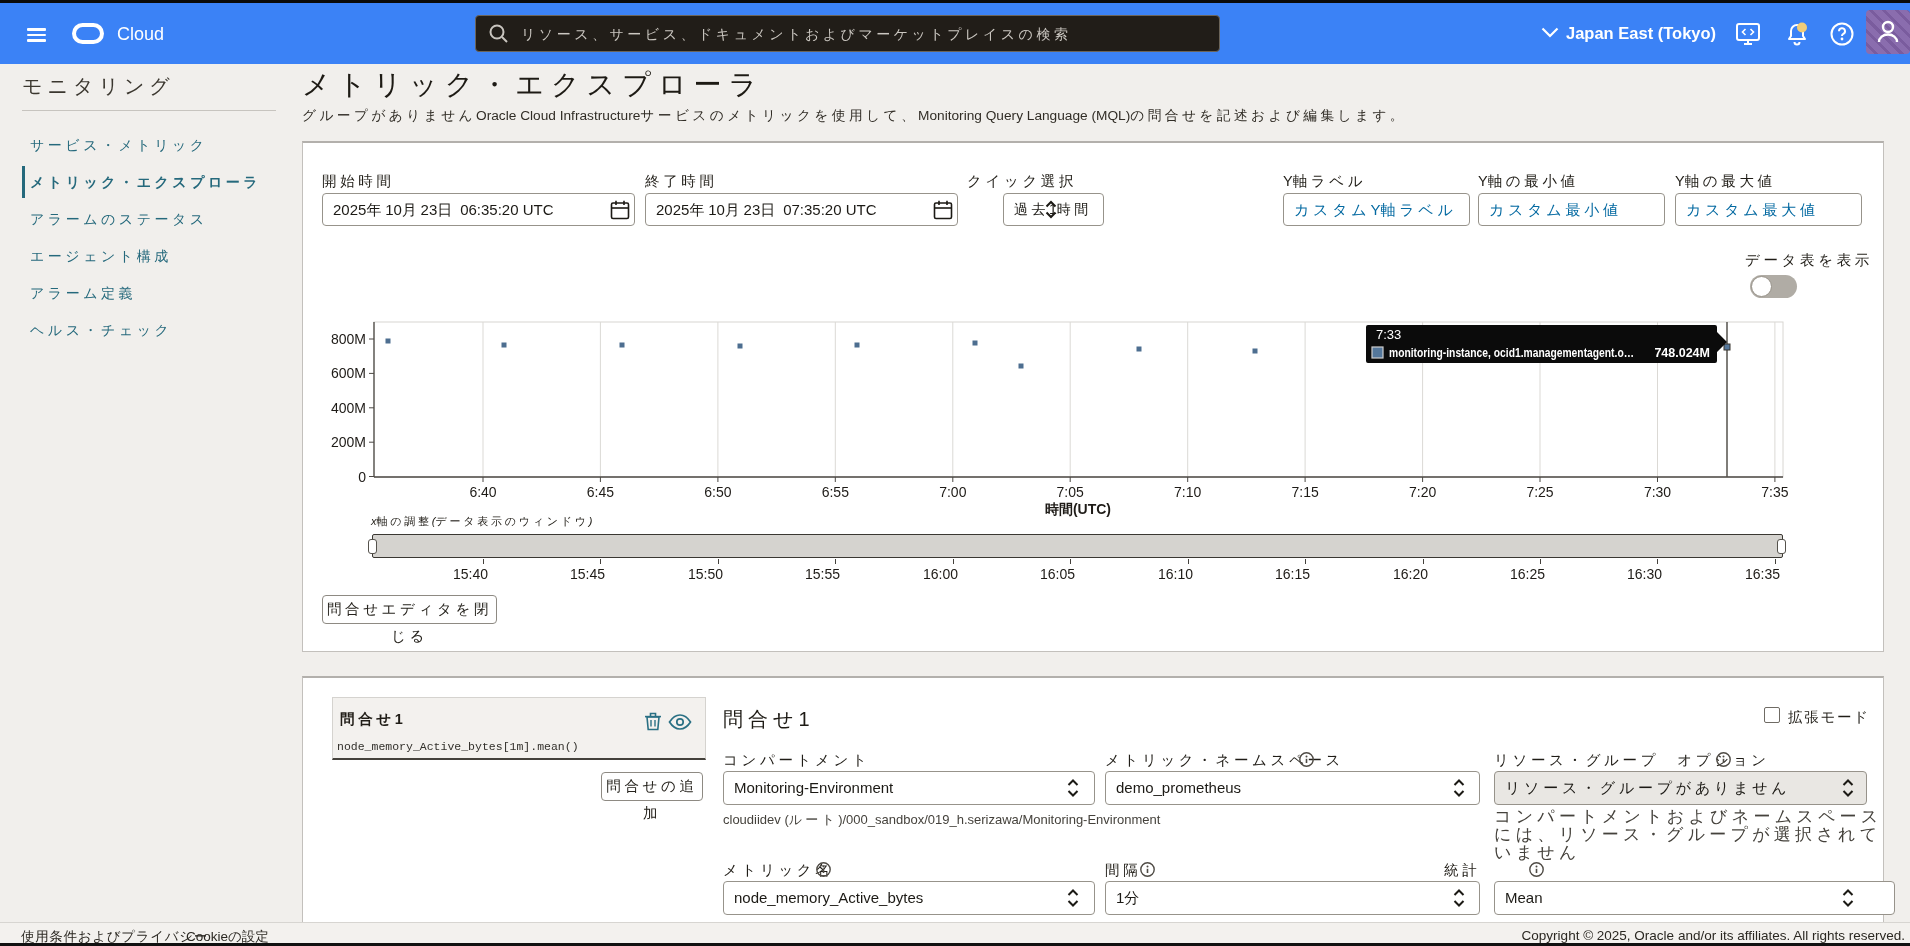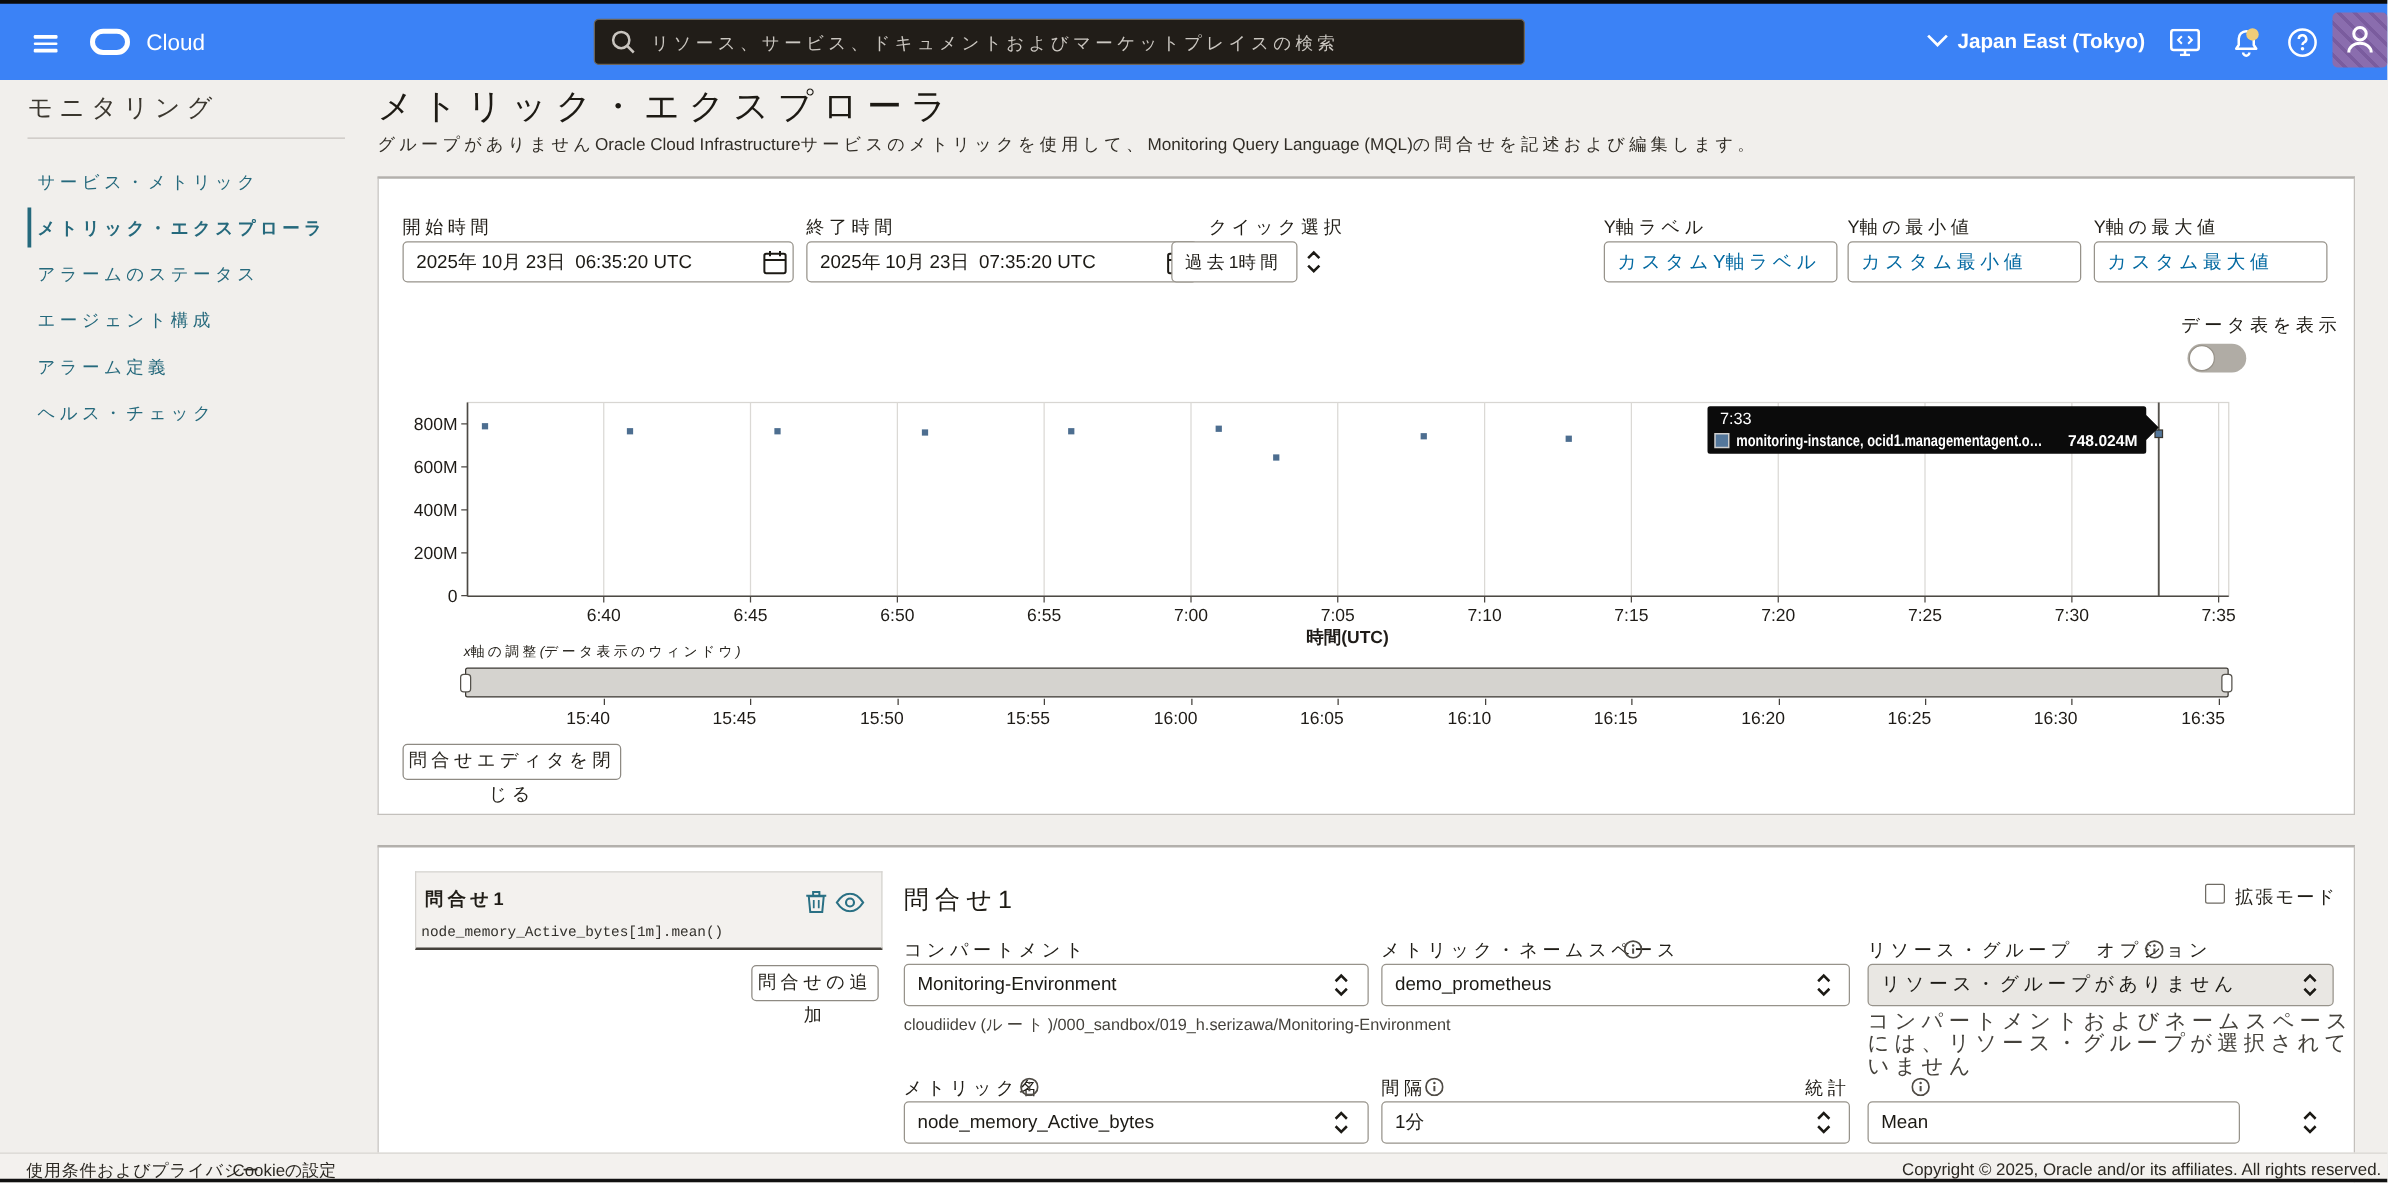--- a/index.html
+++ b/index.html
@@ -111,21 +111,21 @@
     <line x1="1.5" y1="8" x2="18.5" y2="8" stroke="#1c1a15" stroke-width="1.6"></line>
     <line x1="6" y1="0.8" x2="6" y2="5" stroke="#1c1a15" stroke-width="1.6"></line>
     <line x1="14" y1="0.8" x2="14" y2="5" stroke="#1c1a15" stroke-width="1.6"></line>
   </svg>
 <svg class="abs" style="left:933px;top:200px" width="20" height="20" viewBox="0 0 20 20">
     <rect x="1.5" y="3" width="17" height="15.5" rx="1.5" fill="none" stroke="#1c1a15" stroke-width="1.6"></rect>
     <line x1="1.5" y1="8" x2="18.5" y2="8" stroke="#1c1a15" stroke-width="1.6"></line>
     <line x1="6" y1="0.8" x2="6" y2="5" stroke="#1c1a15" stroke-width="1.6"></line>
     <line x1="14" y1="0.8" x2="14" y2="5" stroke="#1c1a15" stroke-width="1.6"></line>
   </svg>
-<div class="sel" style="left:937px;top:193px;width:101px;height:33px;line-height:31px;font-size:14px"><i class="jp">過去</i>1<i class="jp">時間</i></div>
+<div class="sel" style="left:1003px;top:193px;width:101px;height:33px;line-height:31px;font-size:14px"><i class="jp">過去</i>1<i class="jp">時間</i></div>
 <svg class="abs" style="left:1044px;top:200px" width="14" height="19" viewBox="0 0 14 19">
     <path d="M2.5 6.5 L7 2 L11.5 6.5 M2.5 12.5 L7 17 L11.5 12.5" fill="none" stroke="#1c1a15" stroke-width="2"></path>
   </svg>
 <div class="inp ph2" style="left:1283px;top:193px;width:187px"><i class="jp">カスタム</i>Y<i class="jp">軸ラベル</i></div>
 <div class="inp ph2" style="left:1478px;top:193px;width:187px"><i class="jp">カスタム最小値</i></div>
 <div class="inp ph2" style="left:1675px;top:193px;width:187px"><i class="jp">カスタム最大値</i></div>
 <div class="lbl jp" style="left:1745px;top:251px">データ表を表示</div>
 <div class="abs" style="left:1750px;top:275px;width:47px;height:23px;border-radius:12px;background:#b0aca5">
     <div style="position:absolute;left:1px;top:1px;width:21px;height:21px;border-radius:50%;background:#fff;border:1px solid #979289"></div>
   </div>
@@ -306,21 +306,21 @@
     <line x1="7.5" y1="6.8" x2="7.5" y2="11" stroke="#4f4b45" stroke-width="1.6"></line>
   </svg>
 <div class="sel" style="left:723px;top:881px;width:372px">node_memory_Active_bytes</div>
 <svg class="chev" style="left:1066px;top:888px" viewBox="0 0 14 19">
     <path d="M2.5 6.5 L7 2 L11.5 6.5 M2.5 12.5 L7 17 L11.5 12.5" fill="none" stroke="#1c1a15" stroke-width="2"></path>
   </svg>
 <div class="sel" style="left:1105px;top:881px;width:375px">1<i class="jp">分</i></div>
 <svg class="chev" style="left:1452px;top:888px" viewBox="0 0 14 19">
     <path d="M2.5 6.5 L7 2 L11.5 6.5 M2.5 12.5 L7 17 L11.5 12.5" fill="none" stroke="#1c1a15" stroke-width="2"></path>
   </svg>
-<div class="sel" style="left:1494px;top:881px;width:298px">Mean</div>
+<div class="sel" style="left:1494px;top:881px;width:401px">Mean</div>
 <svg class="chev" style="left:1841px;top:888px" viewBox="0 0 14 19">
     <path d="M2.5 6.5 L7 2 L11.5 6.5 M2.5 12.5 L7 17 L11.5 12.5" fill="none" stroke="#1c1a15" stroke-width="2"></path>
   </svg>
 <div id="ftr"></div>
 <div id="ftr-b"></div>
 <div class="ftxt" style="left:21px;letter-spacing:.05em">使用条件およびプライバシー</div>
 <div class="ftxt" style="left:186px">Cookieの設定</div>
 <div class="ftxt" style="right:5px">Copyright © 2025, Oracle and/or its affiliates. All rights reserved.</div>
 
 </body></html>

